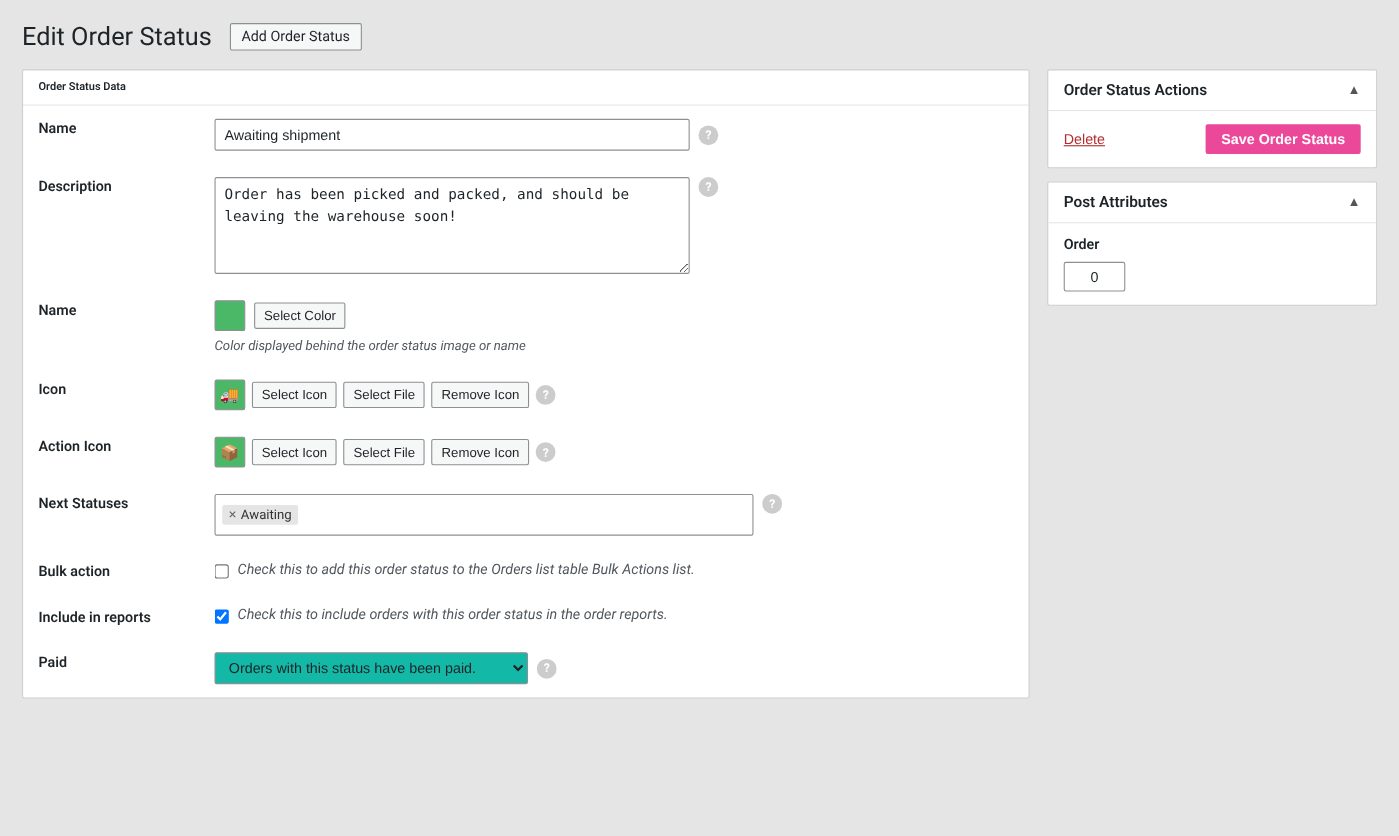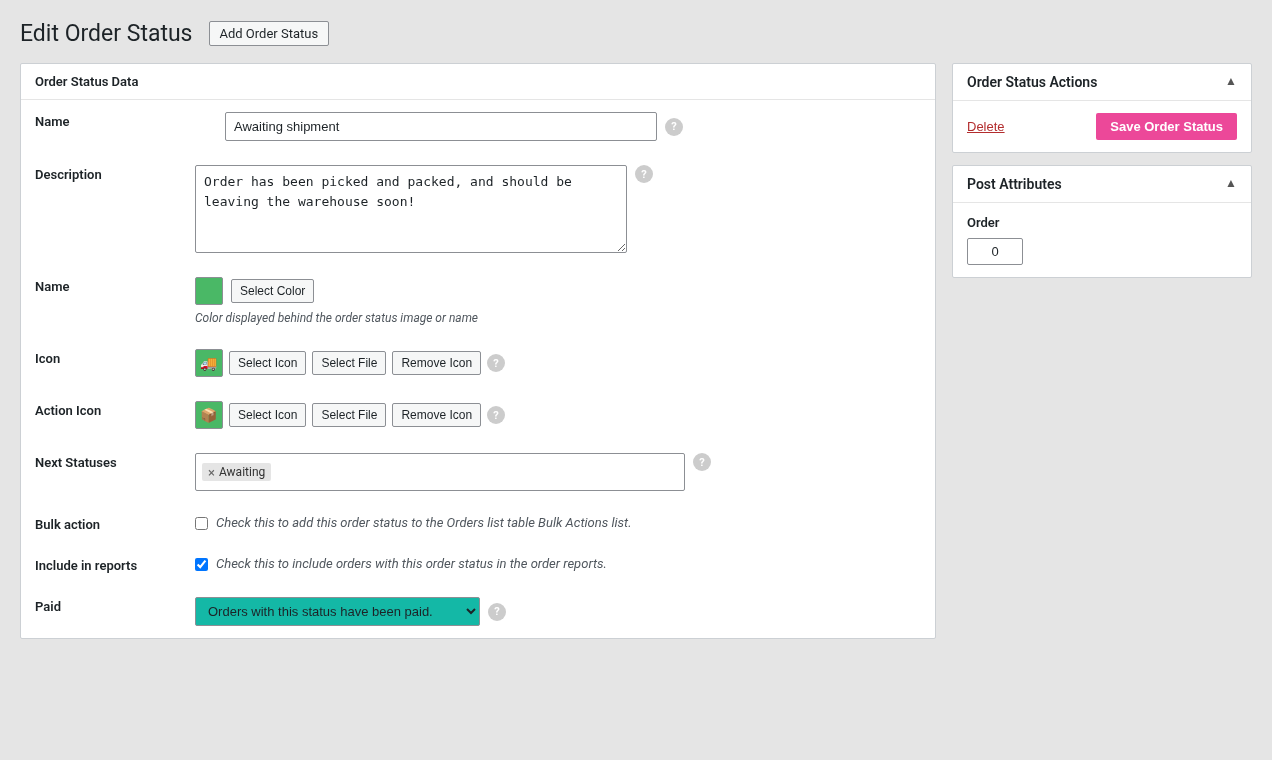--- a/index.html
+++ b/index.html
@@ -41,21 +41,21 @@
 
     .main-panel {
       flex: 1;
       background: #fff;
       border: 1px solid #ccd0d4;
       border-radius: 2px;
     }
     .panel-header {
       padding: 10px 14px;
       border-bottom: 1px solid #e5e5e5;
-      font-size: 13px;
+      font-size: 10px;
       font-weight: 600;
       color: #1d2327;
     }
     .form-table {
       width: 100%;
       border-collapse: collapse;
       padding: 10px 0;
     }
     .form-table tr td {
       padding: 12px 14px;
@@ -284,21 +284,21 @@
 <div class="main-layout">
 
   <div class="main-panel">
     <div class="panel-header">Order Status Data</div>
     <table class="form-table">
 
       <tbody>
           <tr>
         <td>Name</td>
         <td>
-          <div style="display:flex;align-items:center;gap:8px;margin-left:30px;">
+          <div style="display:flex;align-items:center;gap:8px;">
             <input type="text" class="form-input" value="Awaiting shipment" style="">
             <span class="help-icon">?</span>
           </div>
         </td>
       </tr>
 
 
       <tr>
         <td>Description</td>
         <td>

